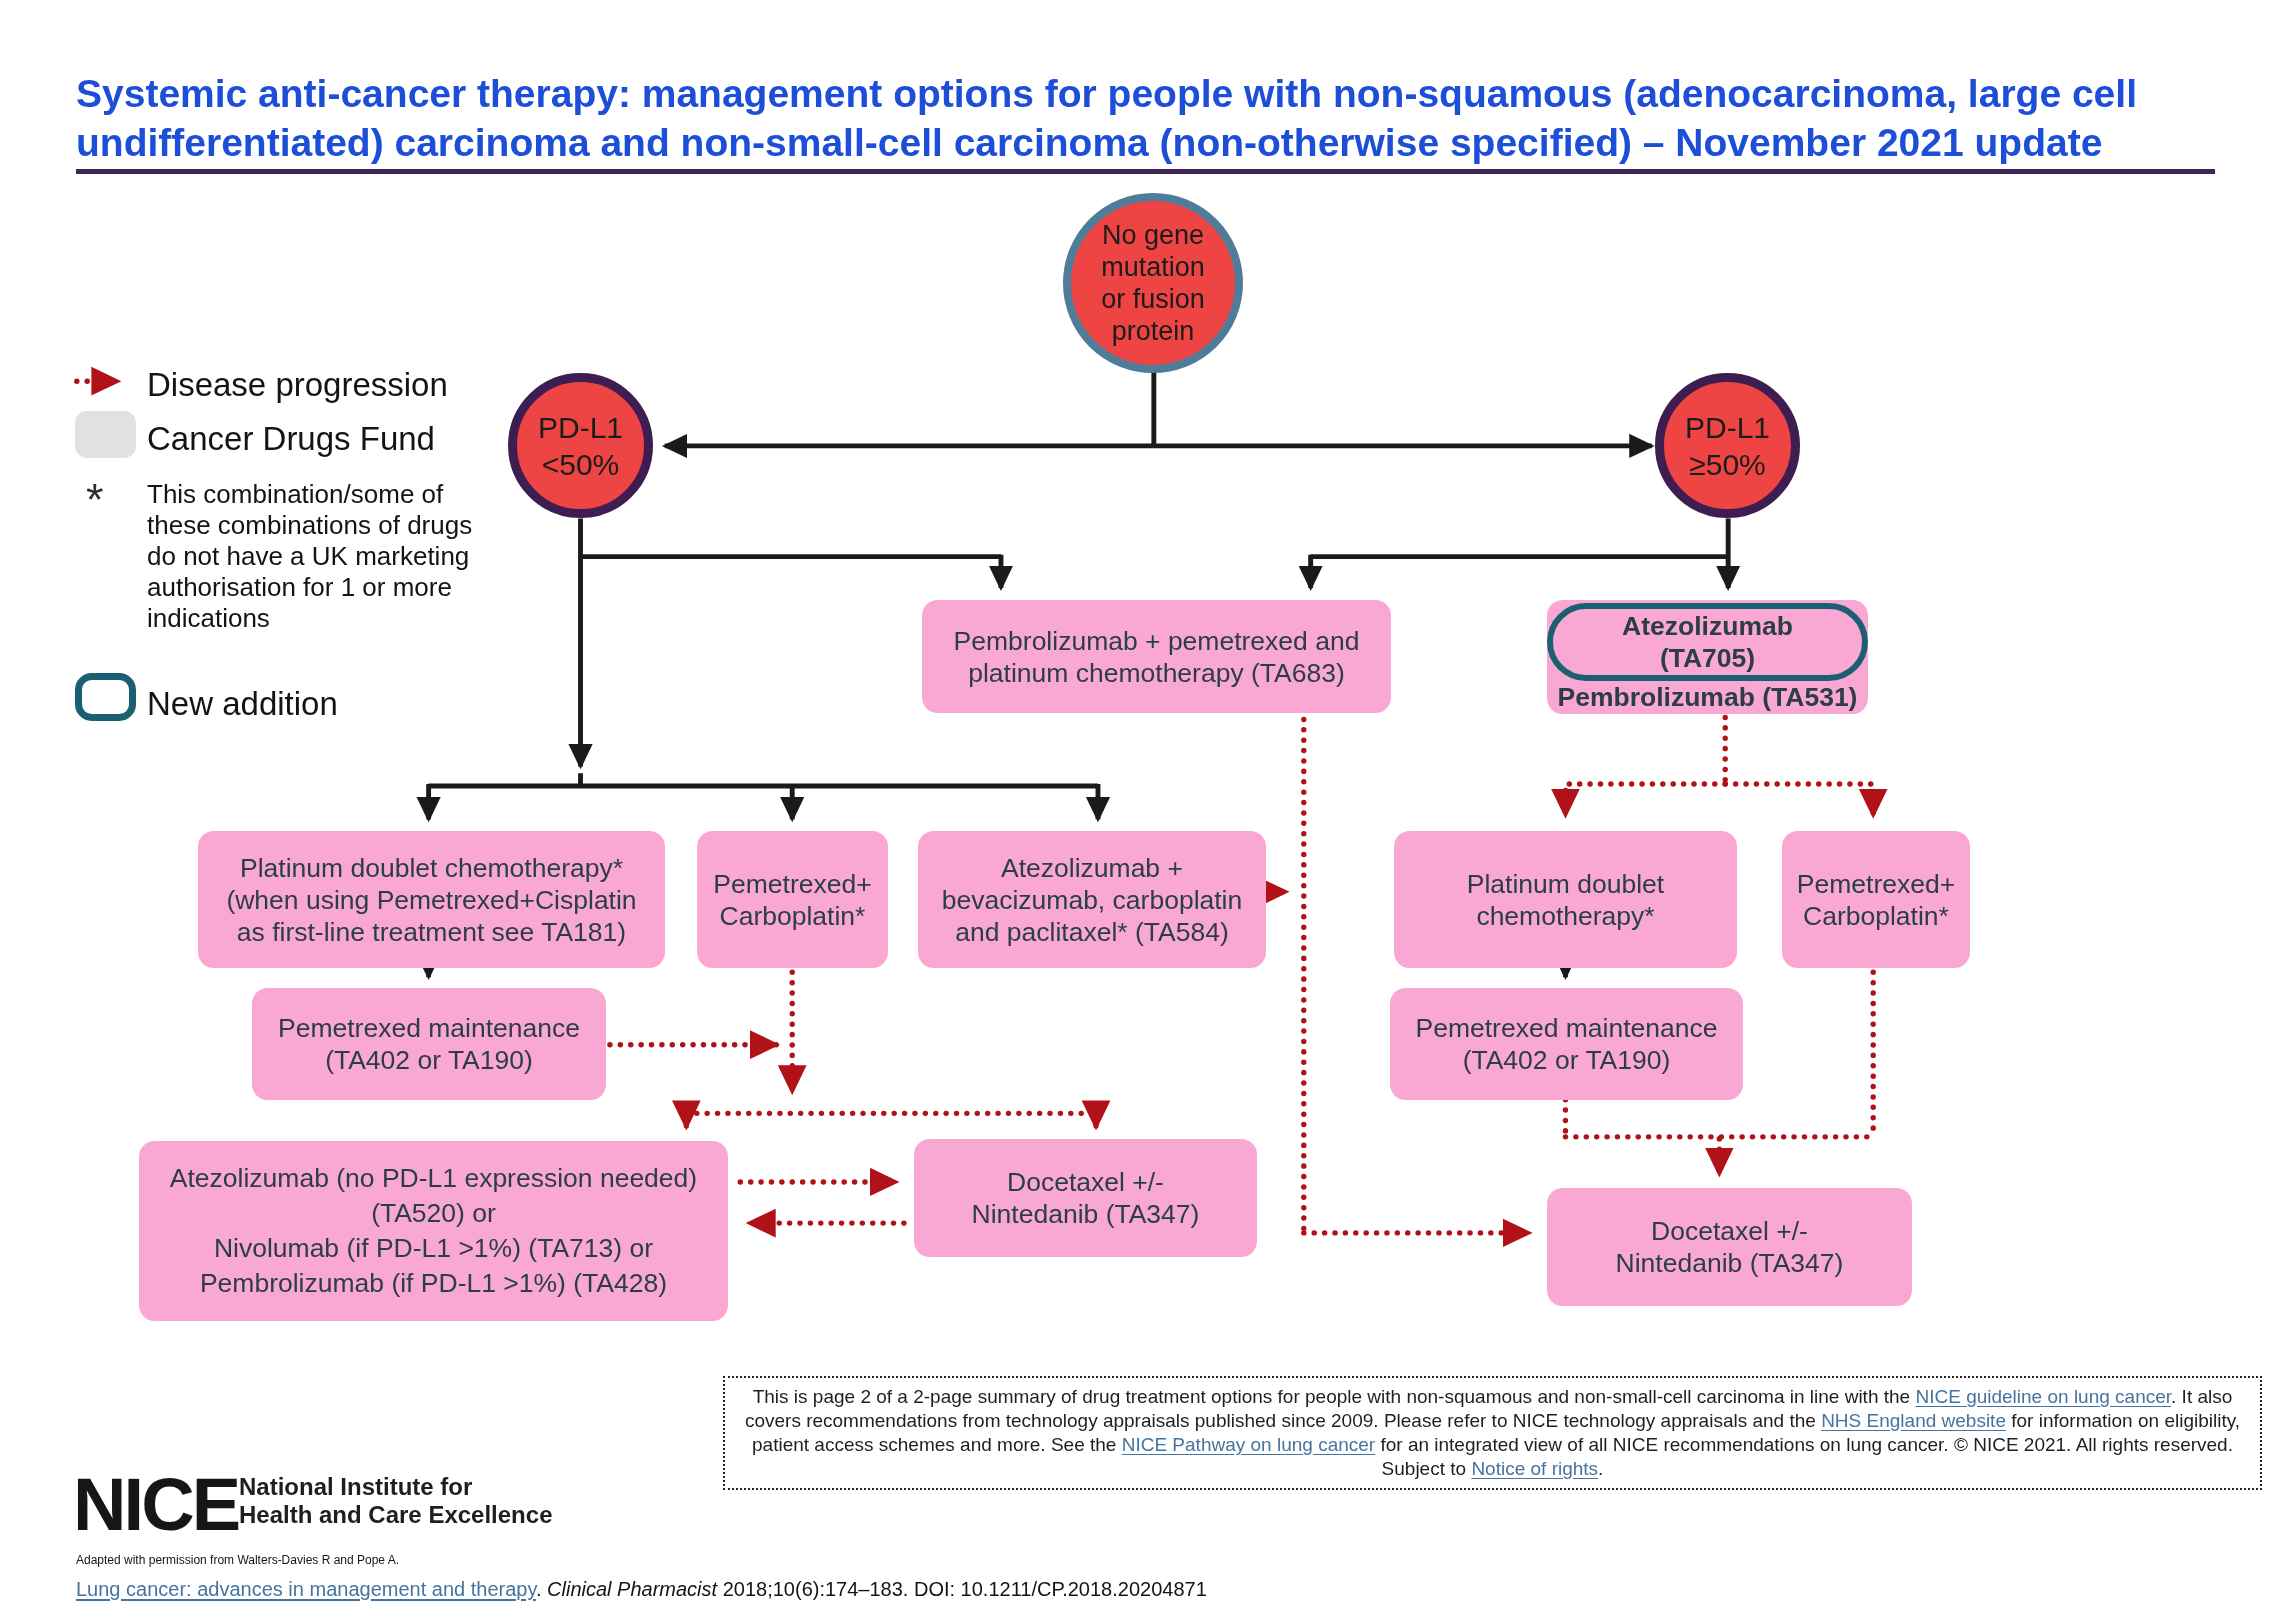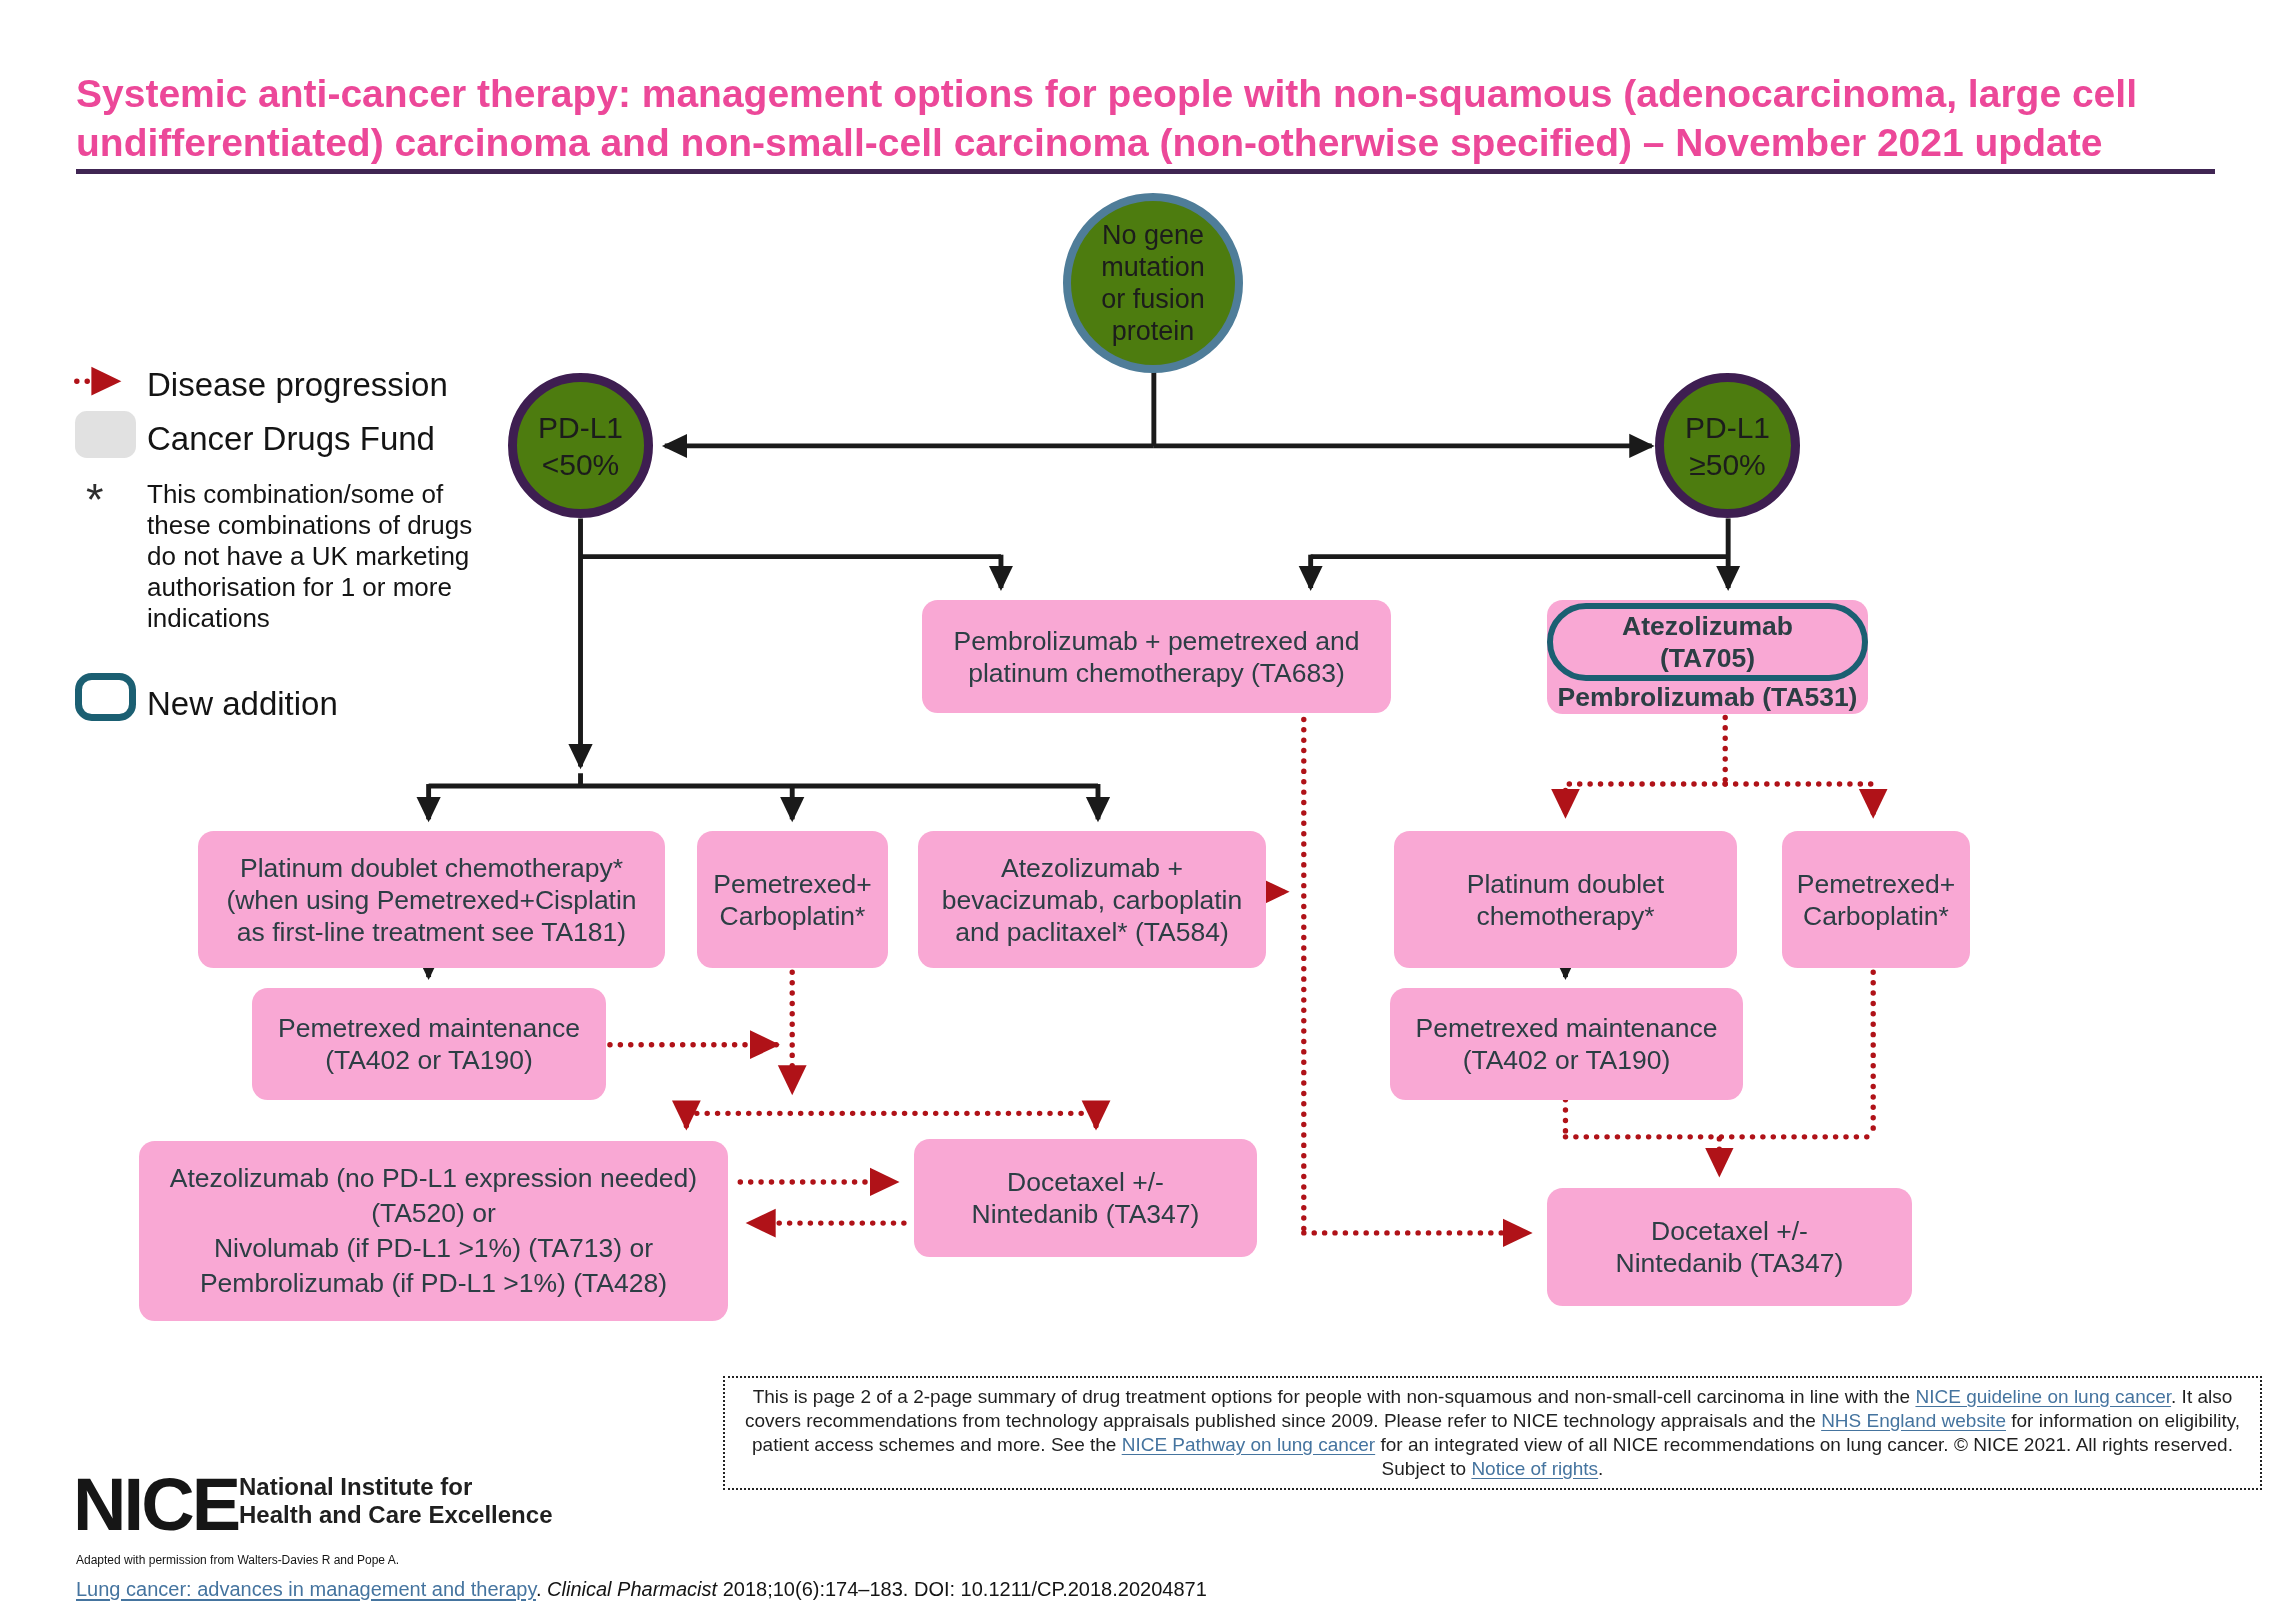--- a/index.html
+++ b/index.html
@@ -1,32 +1,32 @@
 <!DOCTYPE html>
 <html><head>
 <meta charset="utf-8">
 <style>
   html,body{margin:0;padding:0;background:#ffffff;}
   body{font-family:"Liberation Sans", sans-serif;}
   #page{position:relative;width:2293px;height:1621px;background:#fff;overflow:hidden;}
   .abs{position:absolute;}
   .pre{white-space:pre-line;}
-  #title{left:76px;top:69px;width:2147px;font-size:39px;line-height:49px;font-weight:700;color:#ec4899;}
+  #title{left:76px;top:69px;width:2147px;font-size:39px;line-height:49px;font-weight:700;color:#1d4ed8;}
   #title-underline{left:76px;top:169px;width:2139px;height:4.9px;background:#402553;}
   
   .legend-label{font-size:33px;color:#141414;}
   #legend-dp-label{left:147px;top:366px;}
   #legend-cdf-swatch{left:75px;top:411px;width:61px;height:47px;background:#e1e1e1;border-radius:11.8px;}
   #legend-cdf-label{left:147px;top:420px;}
   #legend-asterisk{left:86px;top:474px;font-size:45px;color:#2e2e2e;}
   #legend-note{left:147px;top:479px;width:392px;font-size:26px;line-height:31px;color:#141414;}
   #legend-new-swatch{left:75px;top:673px;width:61px;height:48px;border:7.8px solid #1b5f72;border-radius:16.7px;box-sizing:border-box;background:#fff;}
   #legend-new-label{left:147px;top:685px;}
   
-  .circle{border-radius:50%;display:flex;align-items:center;justify-content:center;text-align:center;box-sizing:border-box;background:#4d7c0f;color:#1c1c1c;}
+  .circle{border-radius:50%;display:flex;align-items:center;justify-content:center;text-align:center;box-sizing:border-box;background:#ef4444;color:#1c1c1c;}
   #node-root{left:1063px;top:193px;width:180px;height:180px;border:8.8px solid #4f7d99;font-size:27px;line-height:32px;}
   #node-pdl1-low{left:508px;top:373px;width:145px;height:145px;border:9.8px solid #3e1e51;font-size:30px;line-height:37px;}
   #node-pdl1-high{left:1655px;top:373px;width:145px;height:145px;border:9.8px solid #3e1e51;font-size:30px;line-height:37px;}
   
   .node{background:#f9a8d4;border-radius:15.7px;color:#2c3e44;font-size:26.5px;line-height:32px;display:flex;flex-direction:column;align-items:center;justify-content:center;text-align:center;box-sizing:border-box;}
   #node-ta683{left:922px;top:600px;width:469px;height:113px;}
   #node-ta705-group{left:1547px;top:600px;width:321px;height:114px;font-weight:bold;}
   #ta705-capsule{border:6.9px solid #1b5f72;border-radius:39px;padding:1px 23.5px;margin-top:2px;}
   #node-platinum-doublet-left{left:198px;top:831px;width:467px;height:137px;}
   #node-pem-carbo-left{left:697px;top:831px;width:191px;height:137px;}

